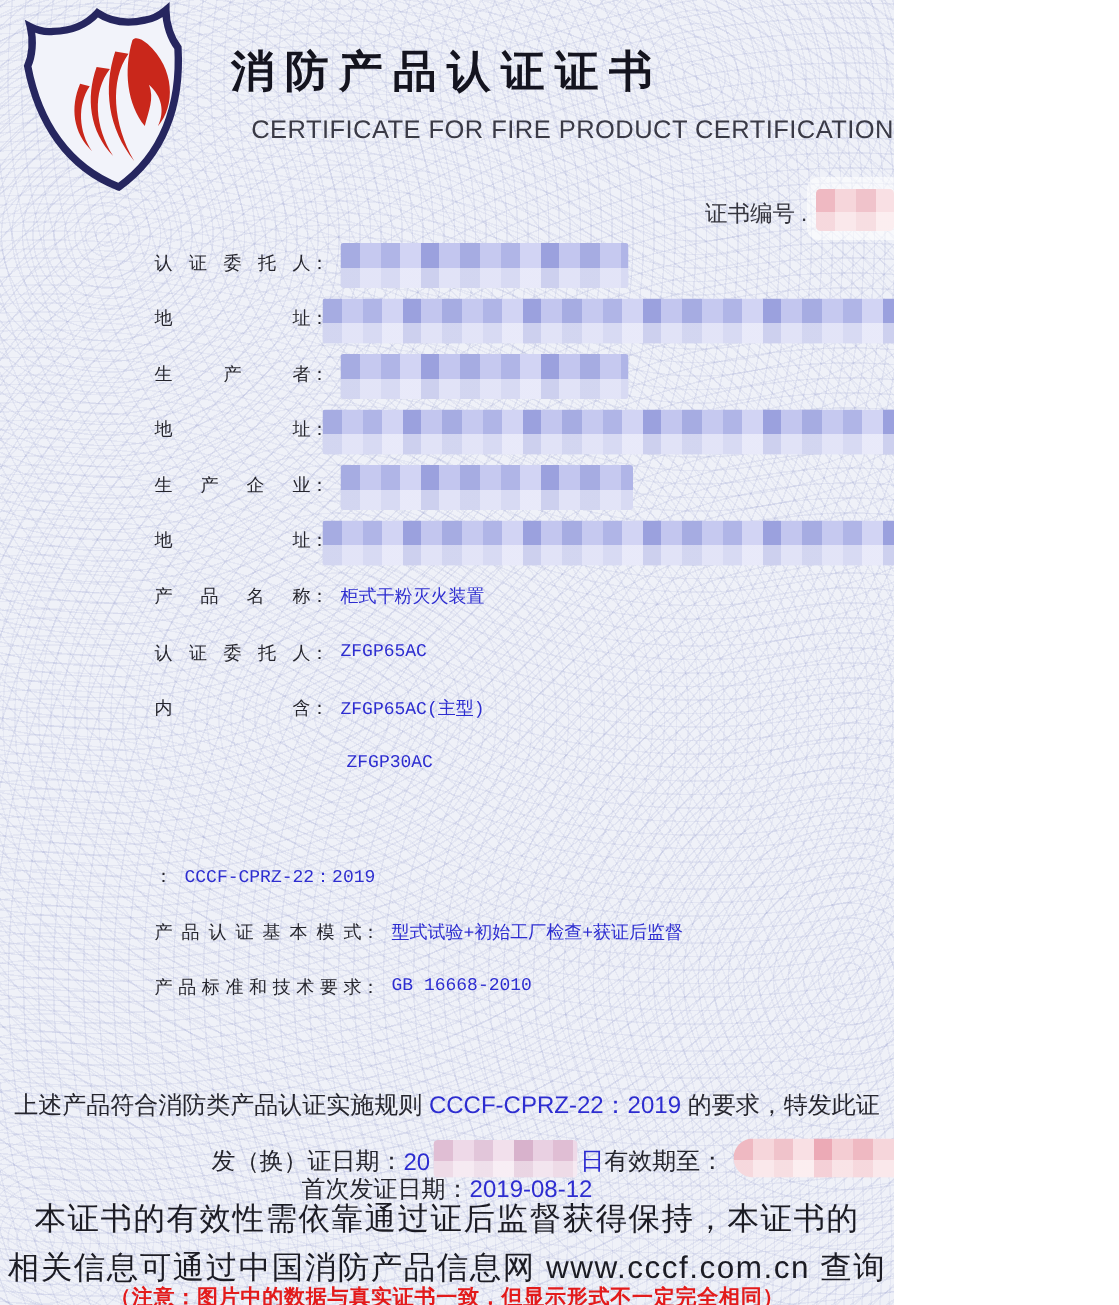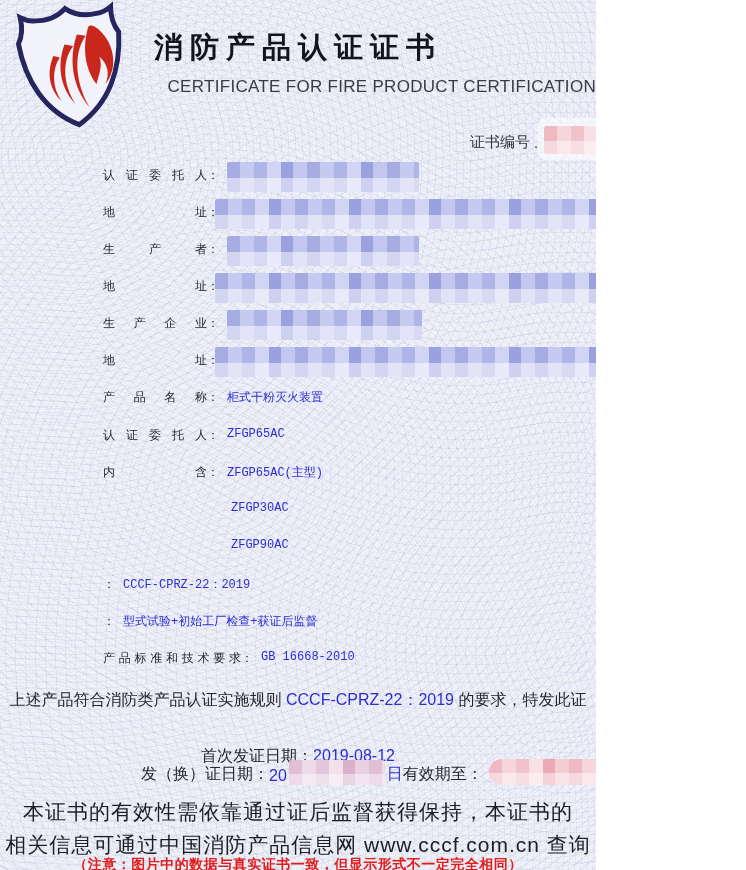--- a/index.html
+++ b/index.html
@@ -40,21 +40,21 @@
   .b-pink{background-image:
       linear-gradient(180deg, rgba(255,255,255,0) 0 55%, rgba(255,255,255,0.45) 55% 100%),
       repeating-linear-gradient(90deg,#efb9c2 0 13px,#f6d6db 13px 27px,#f0c3cb 27px 40px,#f9e0e4 40px 54px,#ecaab6 54px 66px,#f4cdd3 66px 80px);}
   .b-lav{background-image:
       linear-gradient(180deg, rgba(255,255,255,0) 0 55%, rgba(255,255,255,0.45) 55% 100%),
       repeating-linear-gradient(90deg,#e0bed4 0 13px,#eed9e8 13px 27px,#e2c6da 27px 40px,#f2e0ec 40px 54px,#d8b2cc 54px 66px,#e9d0e2 66px 80px);}
   .w192{width:192px;} .w195{width:195px;}
   .w417{width:417px;margin-left:-8px;} .w505{width:505px;margin-left:-8px;} .w427{width:427px;margin-left:-8px;}
   .grow{flex:1;height:28px;margin-top:-5px;border-radius:3px;}
   
-  .center-line{position:absolute;left:0;right:0;text-align:center;font-size:16px;color:#26262e;white-space:nowrap;}
+  .center-line{position:absolute;left:0;right:0;text-align:center;font-size:16px;color:#26262e;white-space:nowrap;margin-top:37px;}
   .blue{color:#2d2dd0;}
   #issue-row{left:141px;display:flex;align-items:flex-end;font-size:16px;color:#26262e;white-space:nowrap;}
   #issue-row .b1{width:96px;height:25px;margin:-3px 2px 0 2px;border-radius:3px;}
   #issue-row .b2{width:140px;height:26px;margin:-3px 0 0 6px;border-radius:13px;}
   .notice{position:absolute;left:0;right:0;text-align:center;font-size:21px;font-weight:400;
           color:#1c1c24;letter-spacing:1px;white-space:nowrap;}
   #red-note{position:absolute;left:0;right:0;top:856px;text-align:center;font-size:14px;font-weight:700;
             color:#e31b1b;letter-spacing:0.5px;white-space:nowrap;}
   #seal{left:548px;top:845px;width:190px;height:25px;overflow:hidden;}
 </style>
@@ -124,28 +124,26 @@
     <span class="val">ZFGP65AC</span>
   </div>
   <div class="row" style="top:464px">
     <span class="lab">内含</span>
       <span class="colon">：</span>
     <span class="val">ZFGP65AC(主型)</span>
   </div>
   <div class="row cont" style="top:501px">
     <span class="val">ZFGP30AC</span>
   </div>
-  <div class="row cont" style="top:538px">
-    <span class="val">ZFGP90AC</span>
-  </div>
   <div class="row" style="top:576px">
       <span class="colon">：</span>
     <span class="val">CCCF-CPRZ-22：2019</span>
   </div>
   <div class="row" style="top:613px">
+    <span class="lab lab2">产品认证基本模式</span>
       <span class="colon">：</span>
     <span class="val">型式试验+初始工厂检查+获证后监督</span>
   </div>
   <div class="row" style="top:650px">
     <span class="lab lab2">产品标准和技术要求</span>
       <span class="colon">：</span>
     <span class="val">GB 16668-2010</span>
   </div>
 
   <div class="center-line" style="top:690px">

